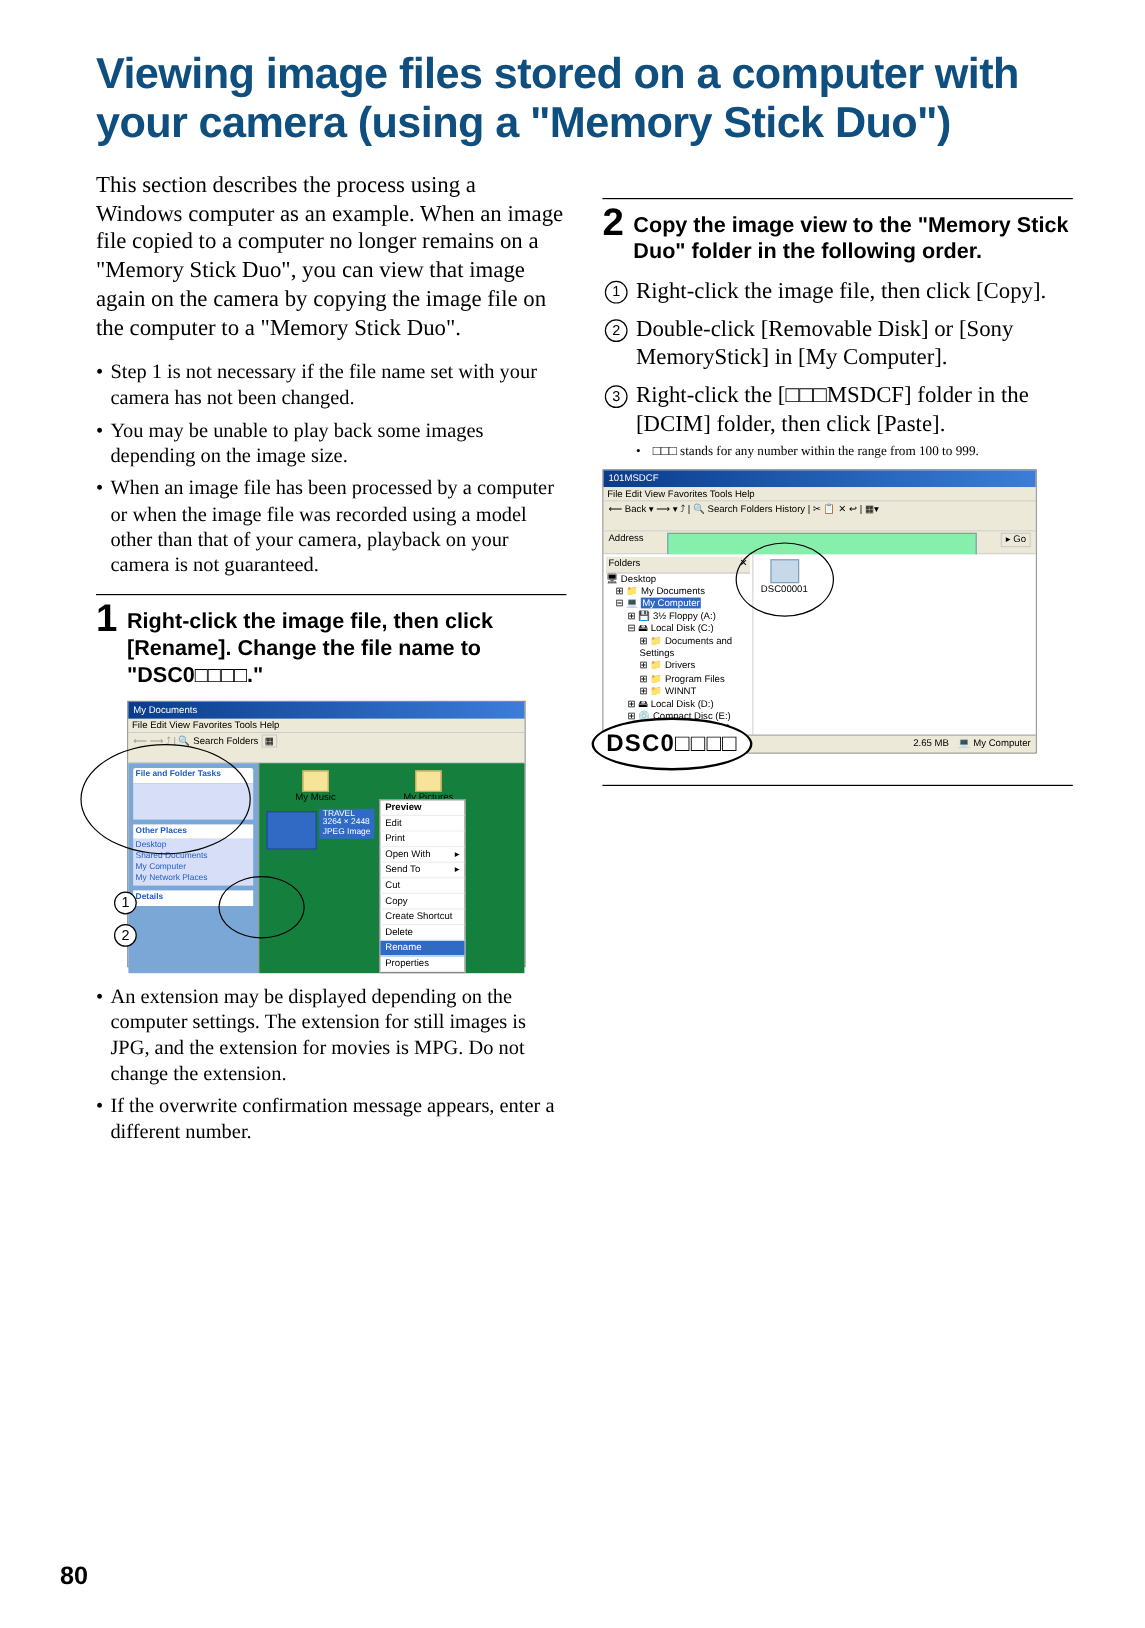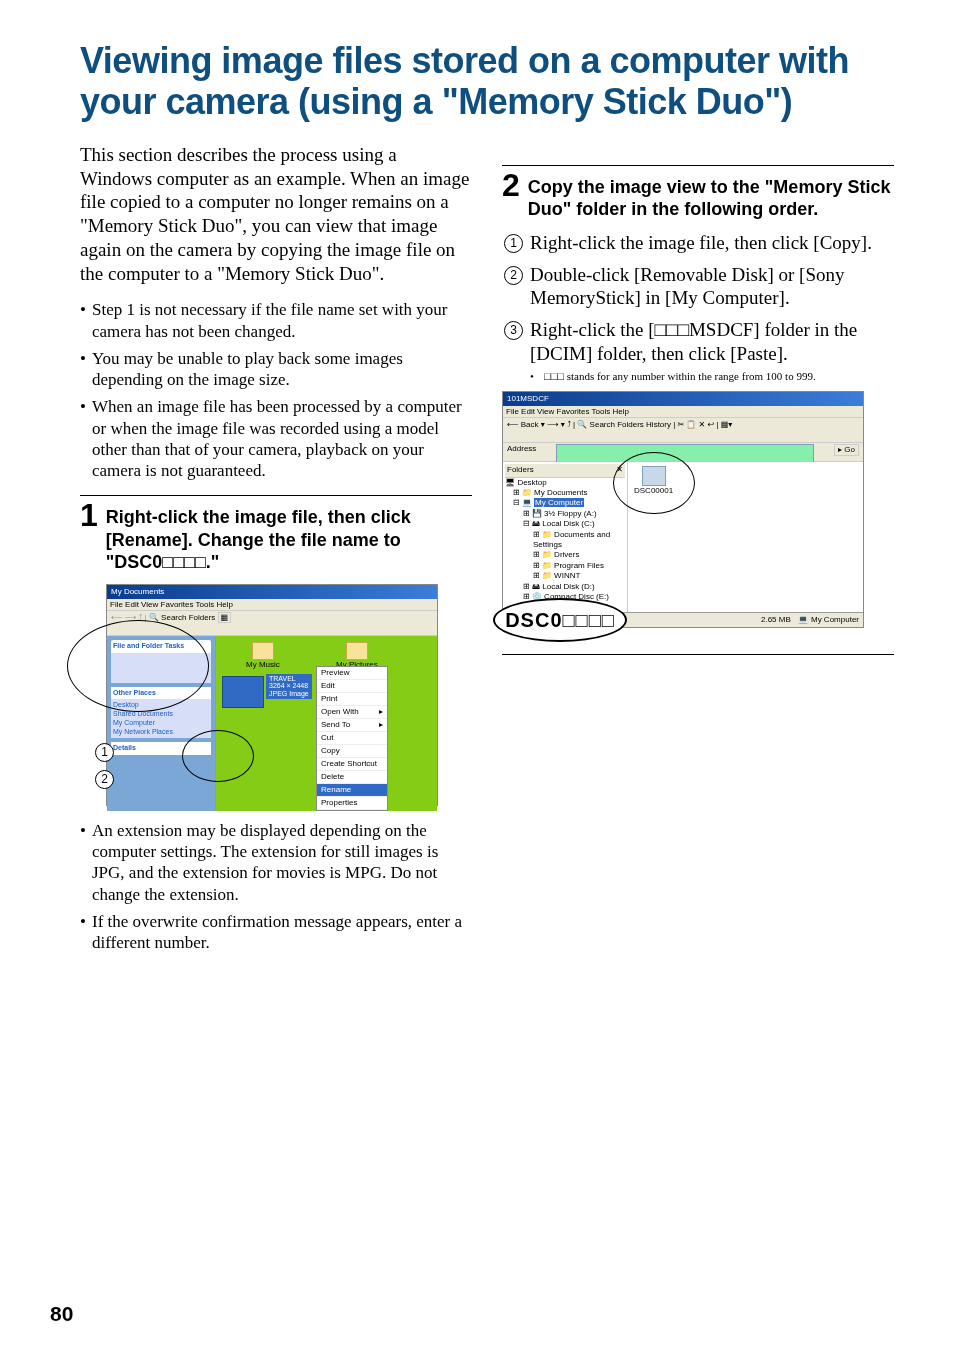--- a/index.html
+++ b/index.html
@@ -160,21 +160,21 @@
   .sc-side {
     width: 100px;
     background: #7ba7d7;
     border-right: 1px solid #999;
     padding: 4px;
     color: #fff;
     font-size: 7px;
   }
   .sc-main {
     flex: 1;
-    background: #84cc16;
+    background: #15803d;
     position: relative;
   }
   .callout-circle {
     position: absolute;
     border: 1.5px solid #000;
     border-radius: 50%;
     background: transparent;
   }
   .callout-label {
     position: absolute;
@@ -295,21 +295,21 @@
             <div style="width:20px;height:16px;background:#f7e39a;border:1px solid #caa94a;margin:0 auto"></div>
             <div>My Pictures</div>
           </div>
           <div style="position:absolute;left:6px;top:40px;width:40px;height:30px;background:#316ac5;border:1px solid #1a4a8c"></div>
           <div style="position:absolute;left:50px;top:38px;background:#316ac5;color:#fff;padding:1px 3px;font-size:7px;line-height:1.1">
             <div>TRAVEL</div>
             <div>3264 × 2448</div>
             <div>JPEG Image</div>
           </div>
           <div class="context-menu" style="left:100px;top:30px;width:70px">
-            <div style="font-weight:normal">Preview</div>
+            <div style="font-weight:bold">Preview</div>
             <div>Edit</div>
             <div>Print</div>
             <div><span>Open With</span><span style="float:right">▸</span></div>
             <div><span>Send To</span><span style="float:right">▸</span></div>
             <div>Cut</div>
             <div>Copy</div>
             <div>Create Shortcut</div>
             <div>Delete</div>
             <div class="hl">Rename</div>
             <div>Properties</div>

